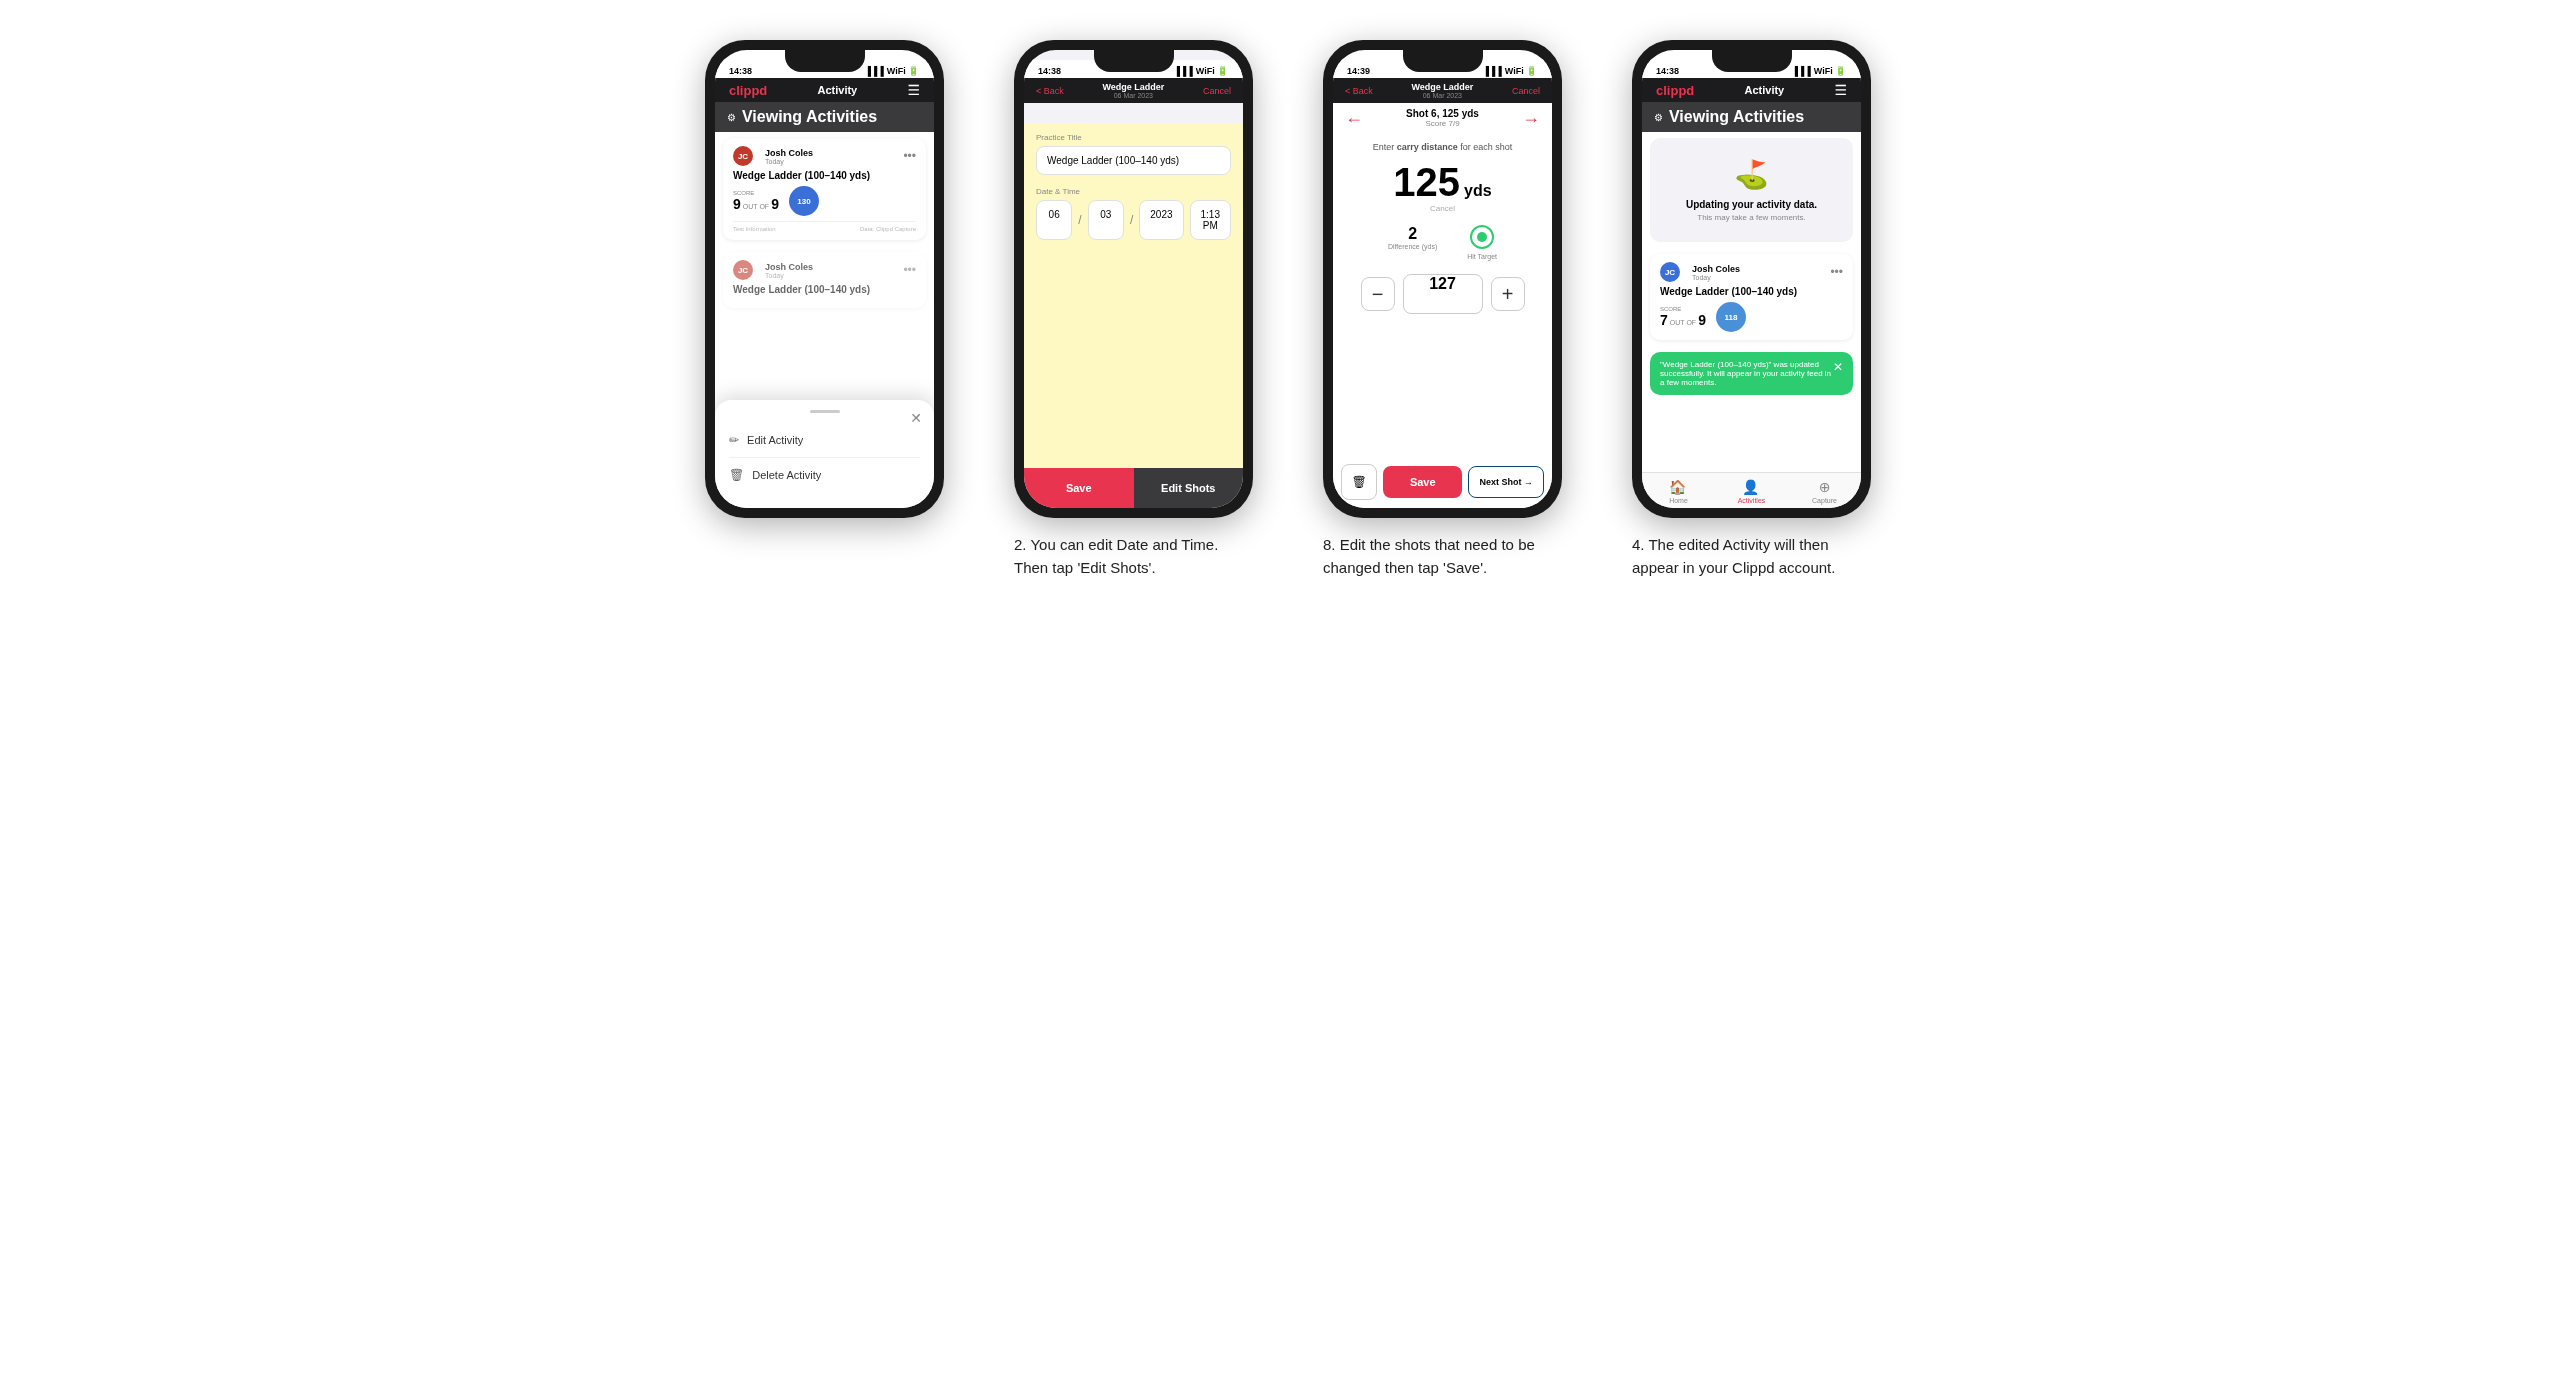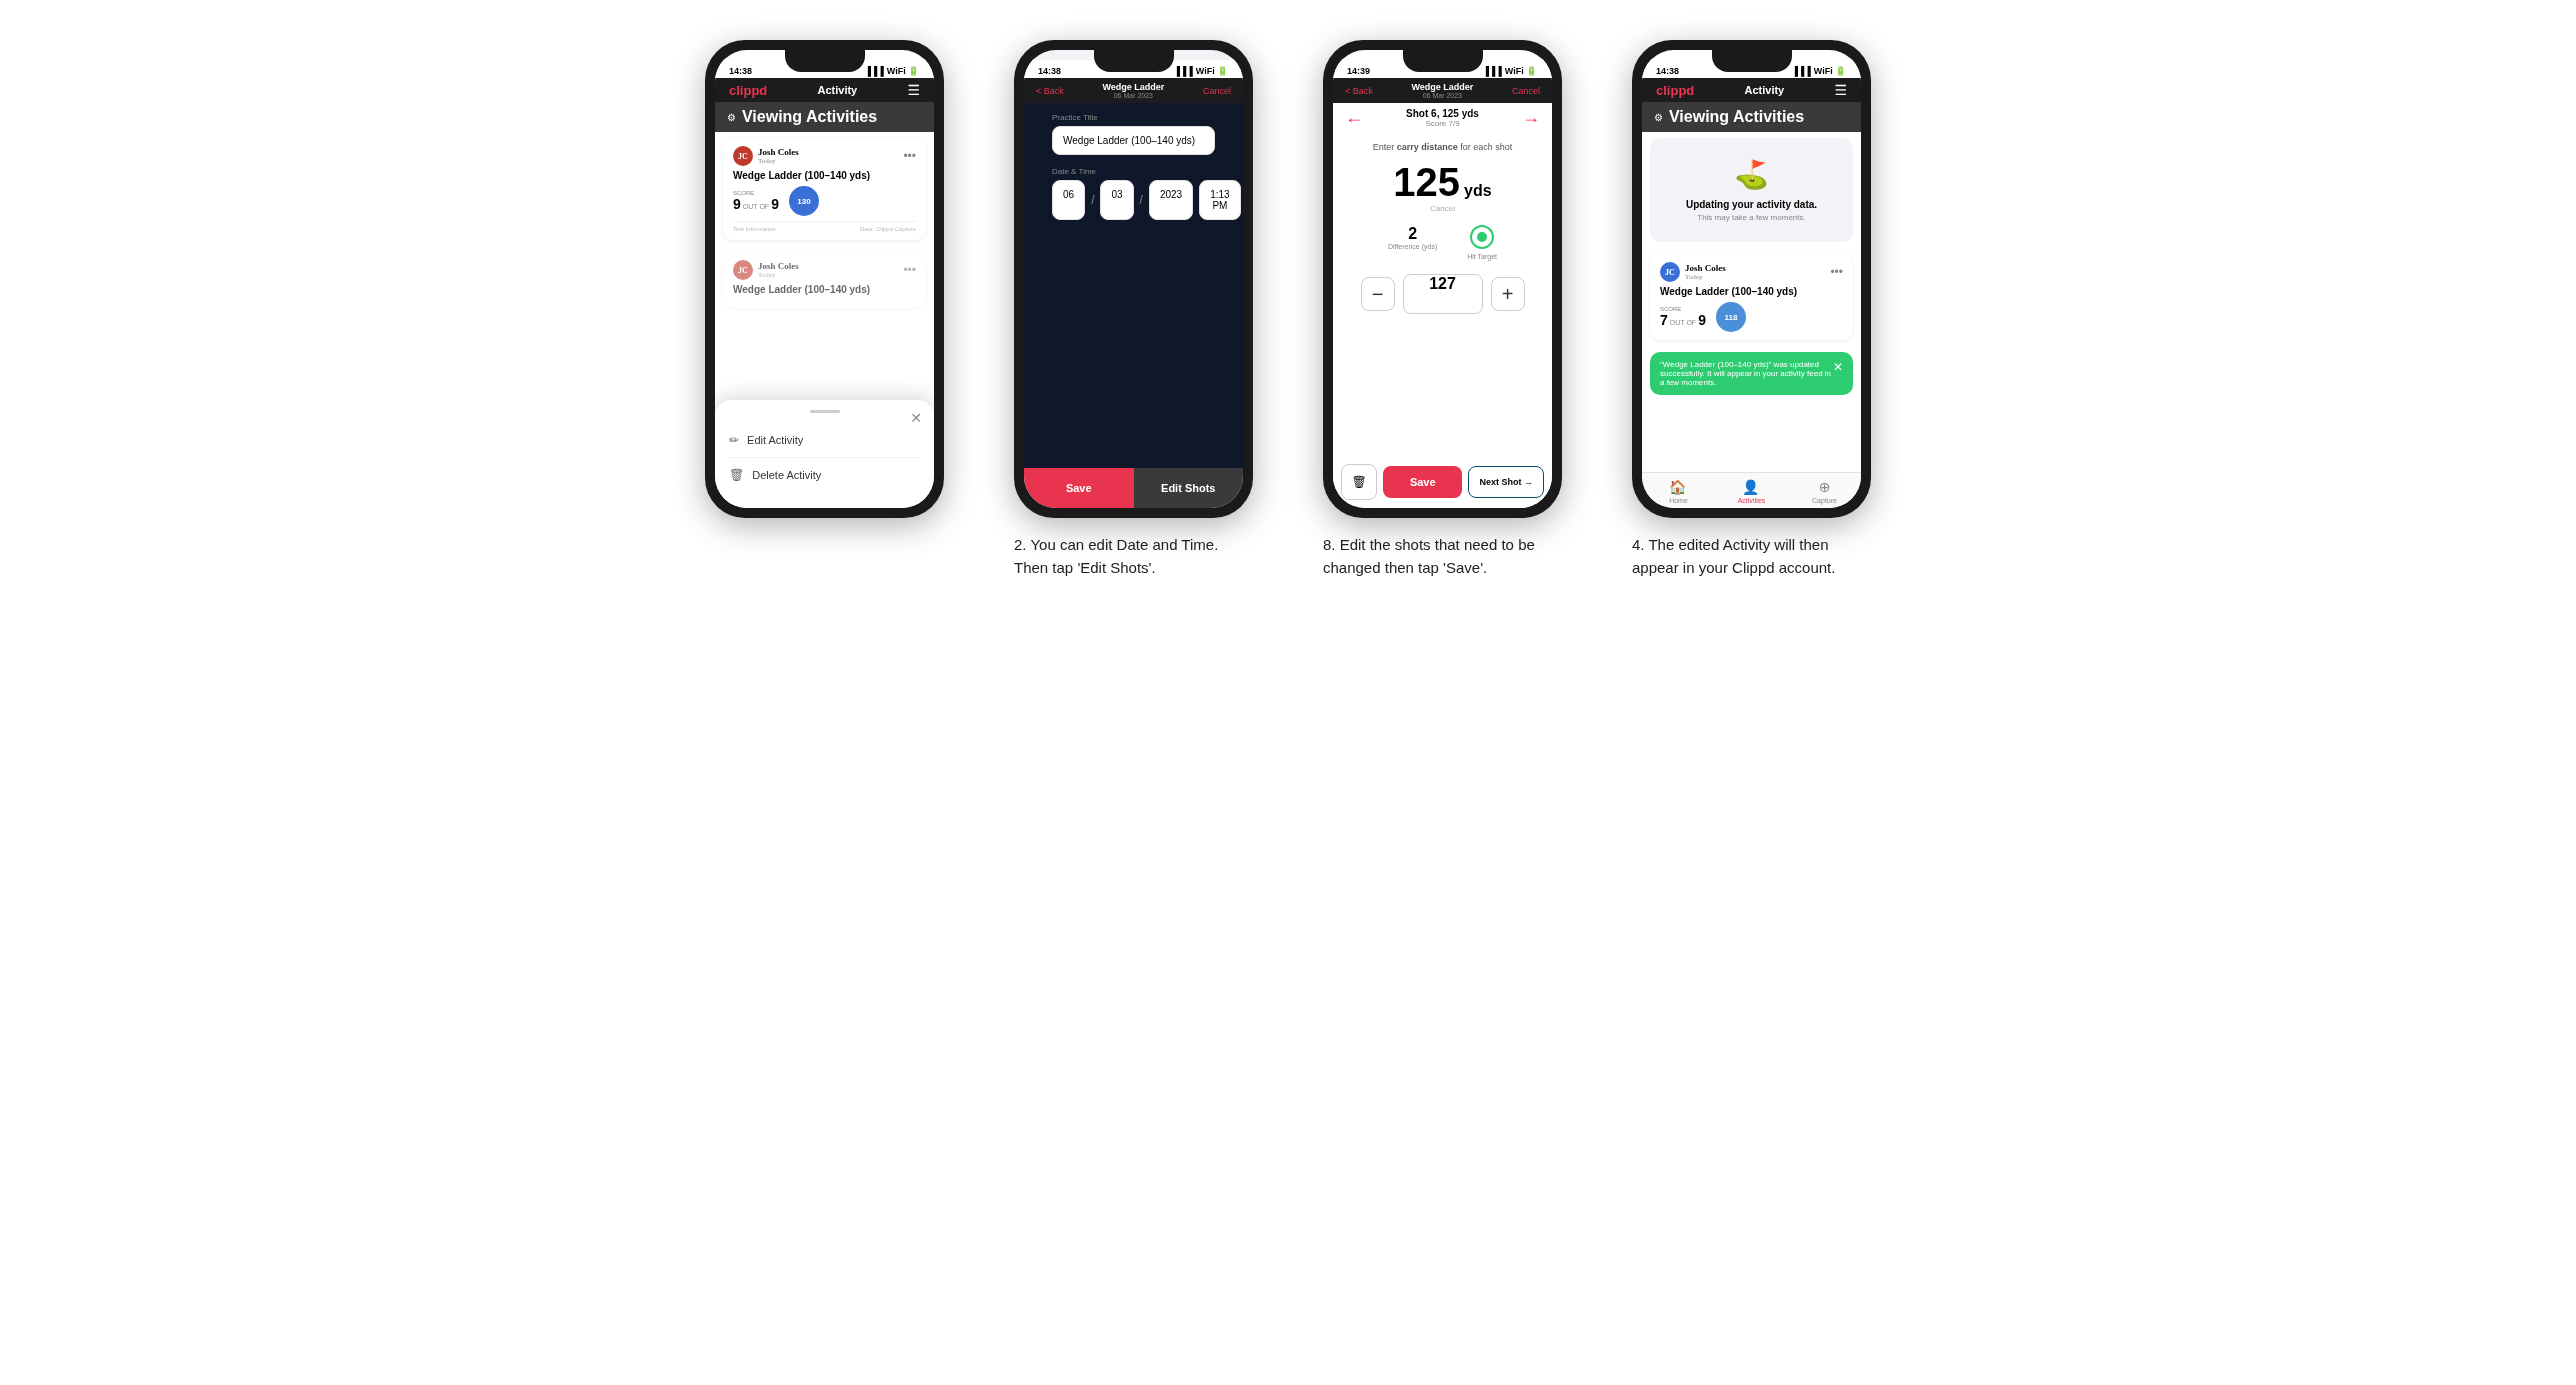--- a/index.html
+++ b/index.html
@@ -123,22 +123,21 @@
     }
     .activity-card-header {
       display: flex;
       justify-content: space-between;
       align-items: center;
       margin-bottom: 4px;
     }
     .user-info {
       display: flex;
       align-items: center;
-      gap: 5px;
-      font-family: Liberation Serif, serif;
+      gap: 12px;
     }
     .avatar {
       width: 20px;
       height: 20px;
       border-radius: 50%;
       background: #c0392b;
       display: flex;
       align-items: center;
       justify-content: center;
       font-size: 8px;
@@ -284,23 +283,24 @@
       display: flex;
       align-items: center;
       gap: 2px;
     }
     .cancel-btn {
       font-size: 9px;
       color: #e8344e;
     }
     .edit-content {
       flex: 1;
-      background: #0f172a;
-      padding: 10px 28px;
+      background: #fef9c3;
+      padding: 10px 12px;
       overflow: hidden;
+      margin-top: 20px;
     }
     .form-label {
       font-size: 8px;
       color: #888;
       margin-bottom: 4px;
       font-weight: 500;
     }
     .form-input {
       background: #fff;
       border: 1px solid #e0e0e0;

